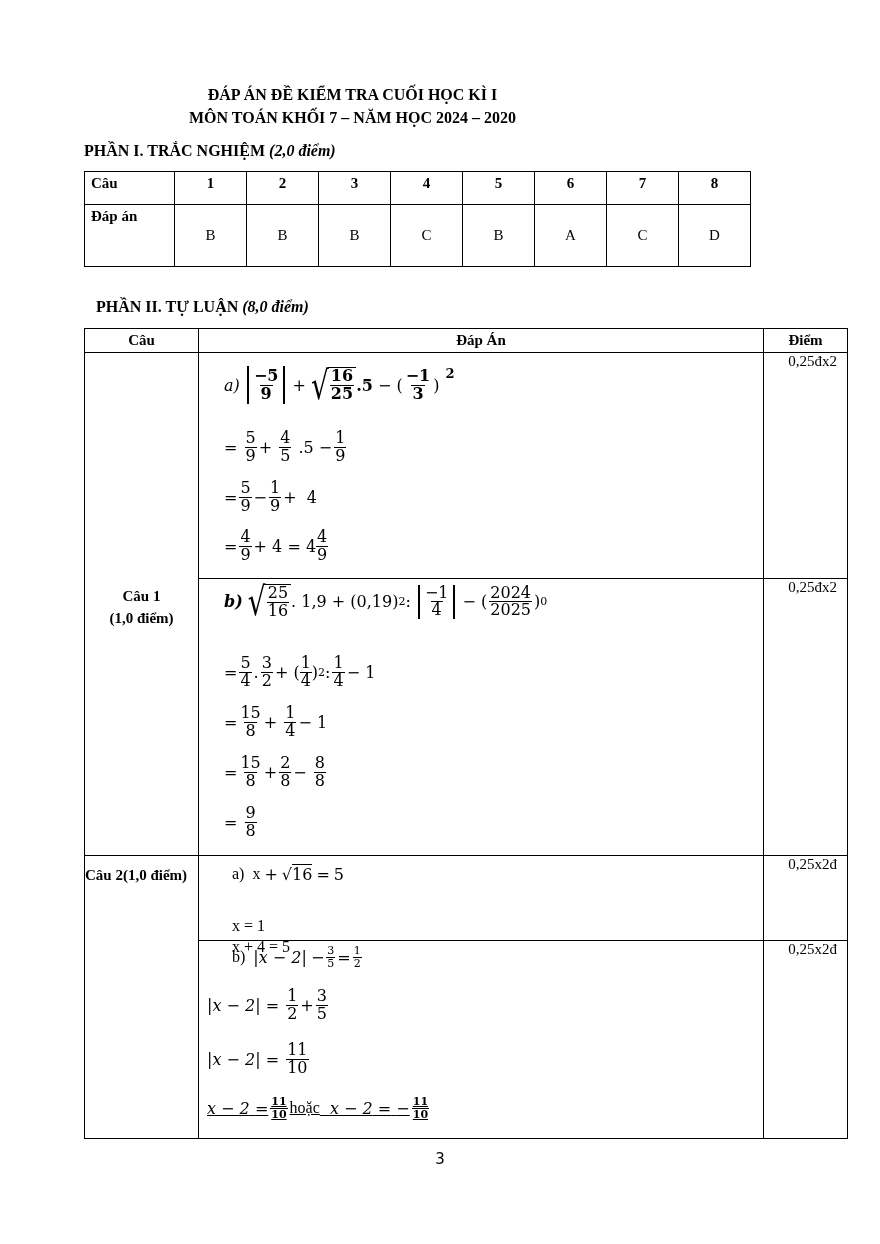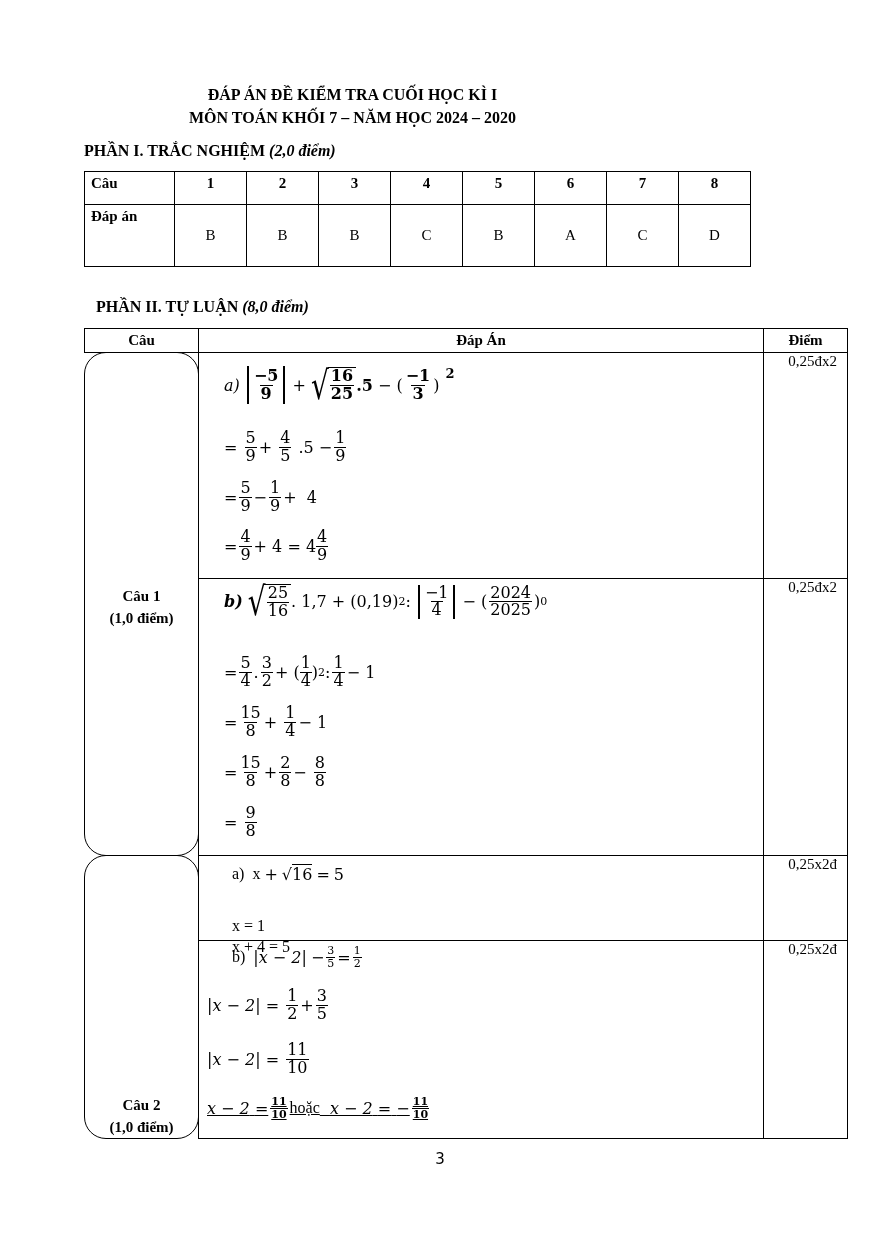--- a/index.html
+++ b/index.html
@@ -14,21 +14,21 @@
   table.mcq td { border:1px solid #000; width:71px; font-size:15px; text-align:center; padding:0; }
   table.mcq td.lbl { width:83px; text-align:left; padding-left:6px; font-weight:bold; vertical-align:top; }
   table.mcq tr.h td { height:33px; font-weight:bold; vertical-align:top; padding-top:3px; box-sizing:border-box; }
   table.mcq tr.a td { height:58px; }
   table.mcq tr.a td.lbl { padding-top:3px; }
 
   
   .cell { position:absolute; border:1px solid #000; box-sizing:border-box; }
   .hdr { font-weight:bold; font-size:15px; text-align:center; line-height:22px; }
   .score { font-size:15px; text-align:right; padding-right:10px; padding-top:0; }
-  .qlabel { font-weight:bold; font-size:15px; text-align:center; line-height:22px;border-radius:22px; }
+  .qlabel { font-weight:bold; font-size:15px; text-align:center; line-height:22px; }
 
   .math { font-family:"DejaVu Serif","Liberation Serif",serif; font-size:16px; }
   .line { position:absolute; display:flex; align-items:center; white-space:nowrap; }
   .frac { display:inline-flex; flex-direction:column; align-items:center; vertical-align:middle; margin:0 2px; line-height:1.05; }
   .frac .n { padding:0 1px; }
   .frac .d { border-top:1.5px solid #000; padding:0 1px; }
   .frac.b { font-weight:bold; }
   .frac.s { font-size:11px; }
   .frac.s .d { border-top:1px solid #000; }
   .sqrt { display:inline-flex; align-items:center; }
@@ -91,21 +91,21 @@
     <div>Câu 1</div>
     <div>(1,0 điểm)</div>
   </div>
 
   <div class="cell" style="left:198px; top:352px; width:566px; height:227px;"></div>
   <div class="cell score" style="left:763px; top:352px; width:85px; height:227px;">0,25đx2</div>
 
   <div class="cell" style="left:198px; top:578px; width:566px; height:278px;"></div>
   <div class="cell score" style="left:763px; top:578px; width:85px; height:278px;">0,25đx2</div>
 
-  <div class="cell qlabel" style="left:84px; top:855px; width:115px; height:284px; display:flex; flex-direction:column; justify-content:flex-end; padding-top:8px;">
+  <div class="cell qlabel" style="left:84px; top:855px; width:115px; height:284px; display:flex; flex-direction:row; justify-content:flex-start; padding-top:8px;">
     <div>Câu 2</div>
     <div>(1,0 điểm)</div>
   </div>
 
   <div class="cell" style="left:198px; top:855px; width:566px; height:86px;"></div>
   <div class="cell score" style="left:763px; top:855px; width:85px; height:86px;">0,25x2đ</div>
 
   <div class="cell" style="left:198px; top:940px; width:566px; height:199px;"></div>
   <div class="cell score" style="left:763px; top:940px; width:85px; height:199px;">0,25x2đ</div>
 </div>
@@ -189,21 +189,21 @@
   <b><i>b)</i></b>&nbsp;
   <span class="sqrt">
       <span class="rad">√</span>
       <span class="under">
         <span class="frac">
           <span class="n">25</span>
           <span class="d">16</span>
         </span>
       </span>
     </span>
-  <span>.</span>&nbsp;<span>1,7</span>&nbsp;
+  <span>.</span>&nbsp;<span>1,9</span>&nbsp;
   <span>+</span>&nbsp;
   <span>(0,19)</span><sup>2</sup><span>:</span>&nbsp;
   <span class="abs-bar" style="height:34px;"></span>
   <span class="frac">
       <span class="n">−1</span>
       <span class="d">4</span>
     </span>
   <span class="abs-bar" style="height:34px;"></span>&nbsp;
   <span>−</span>&nbsp;
   <span>(</span>

